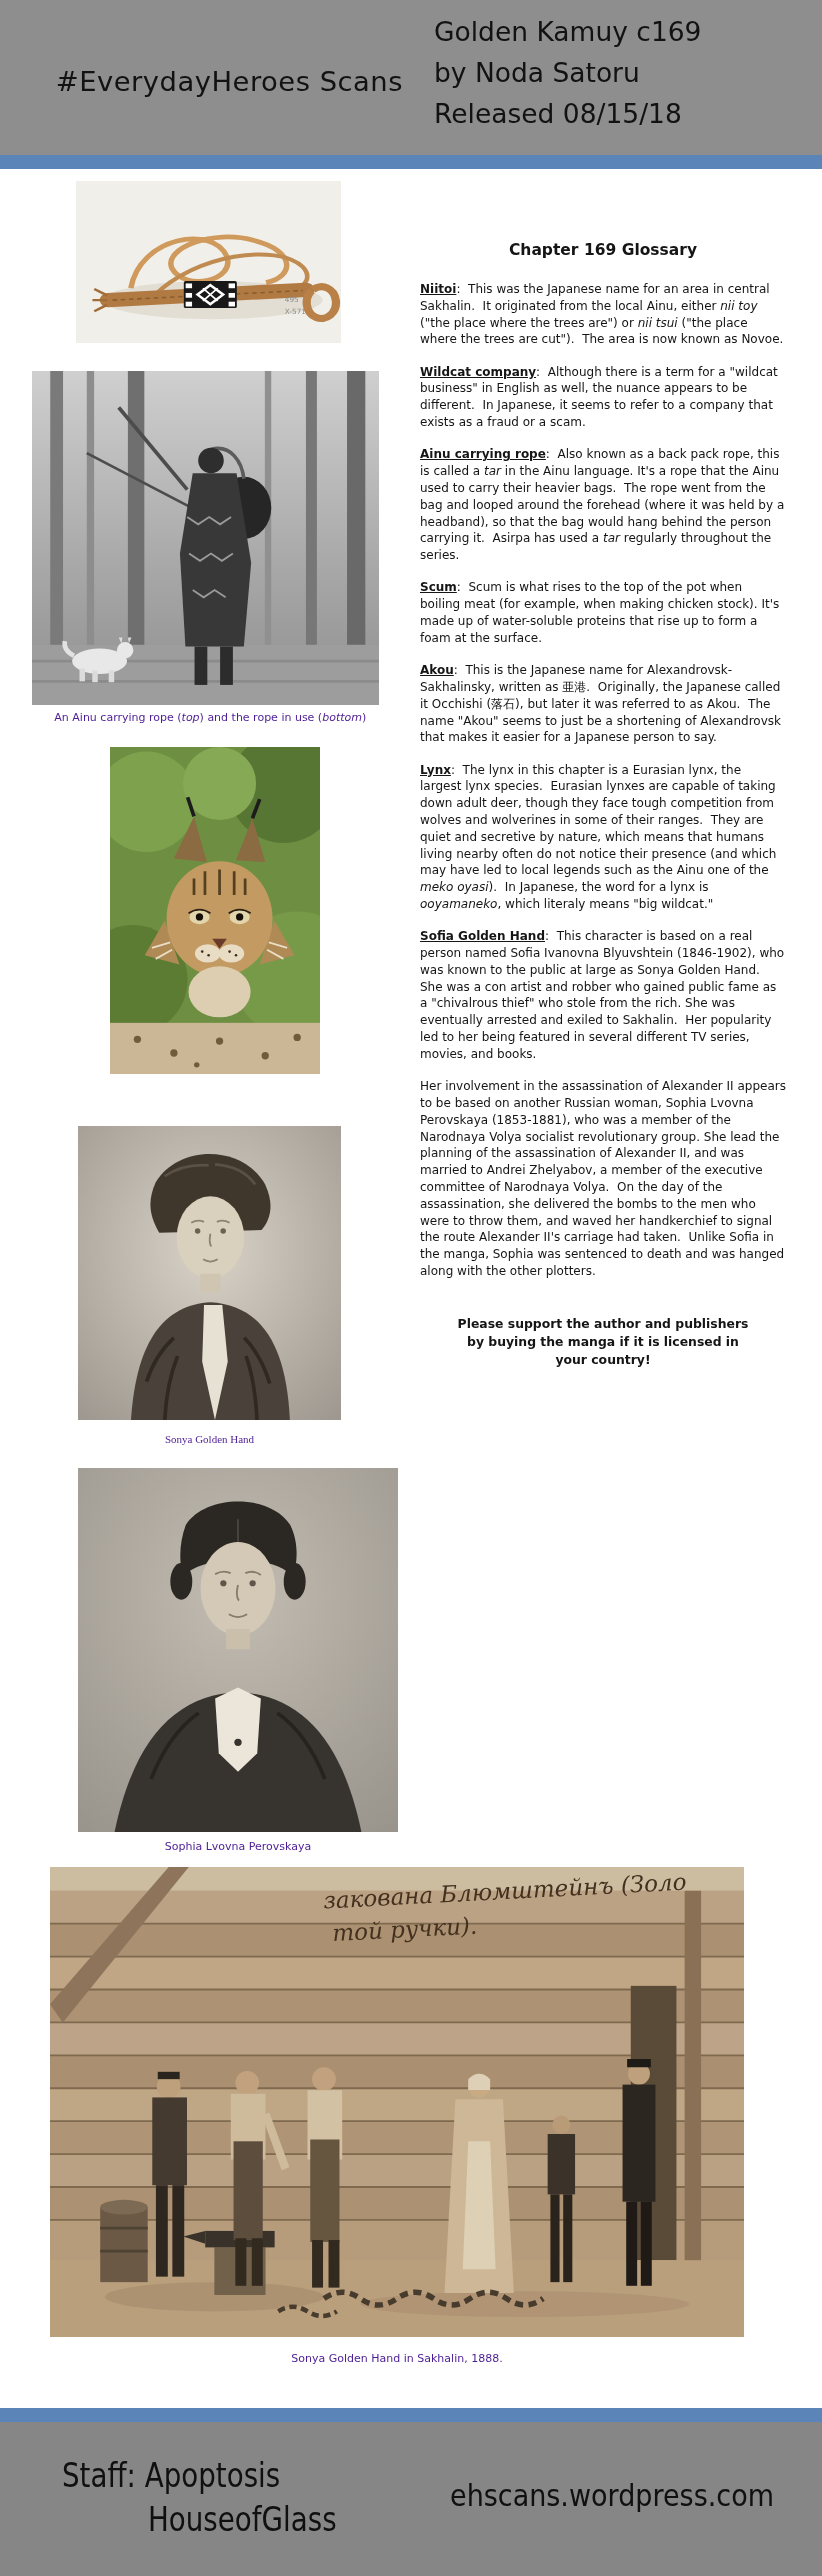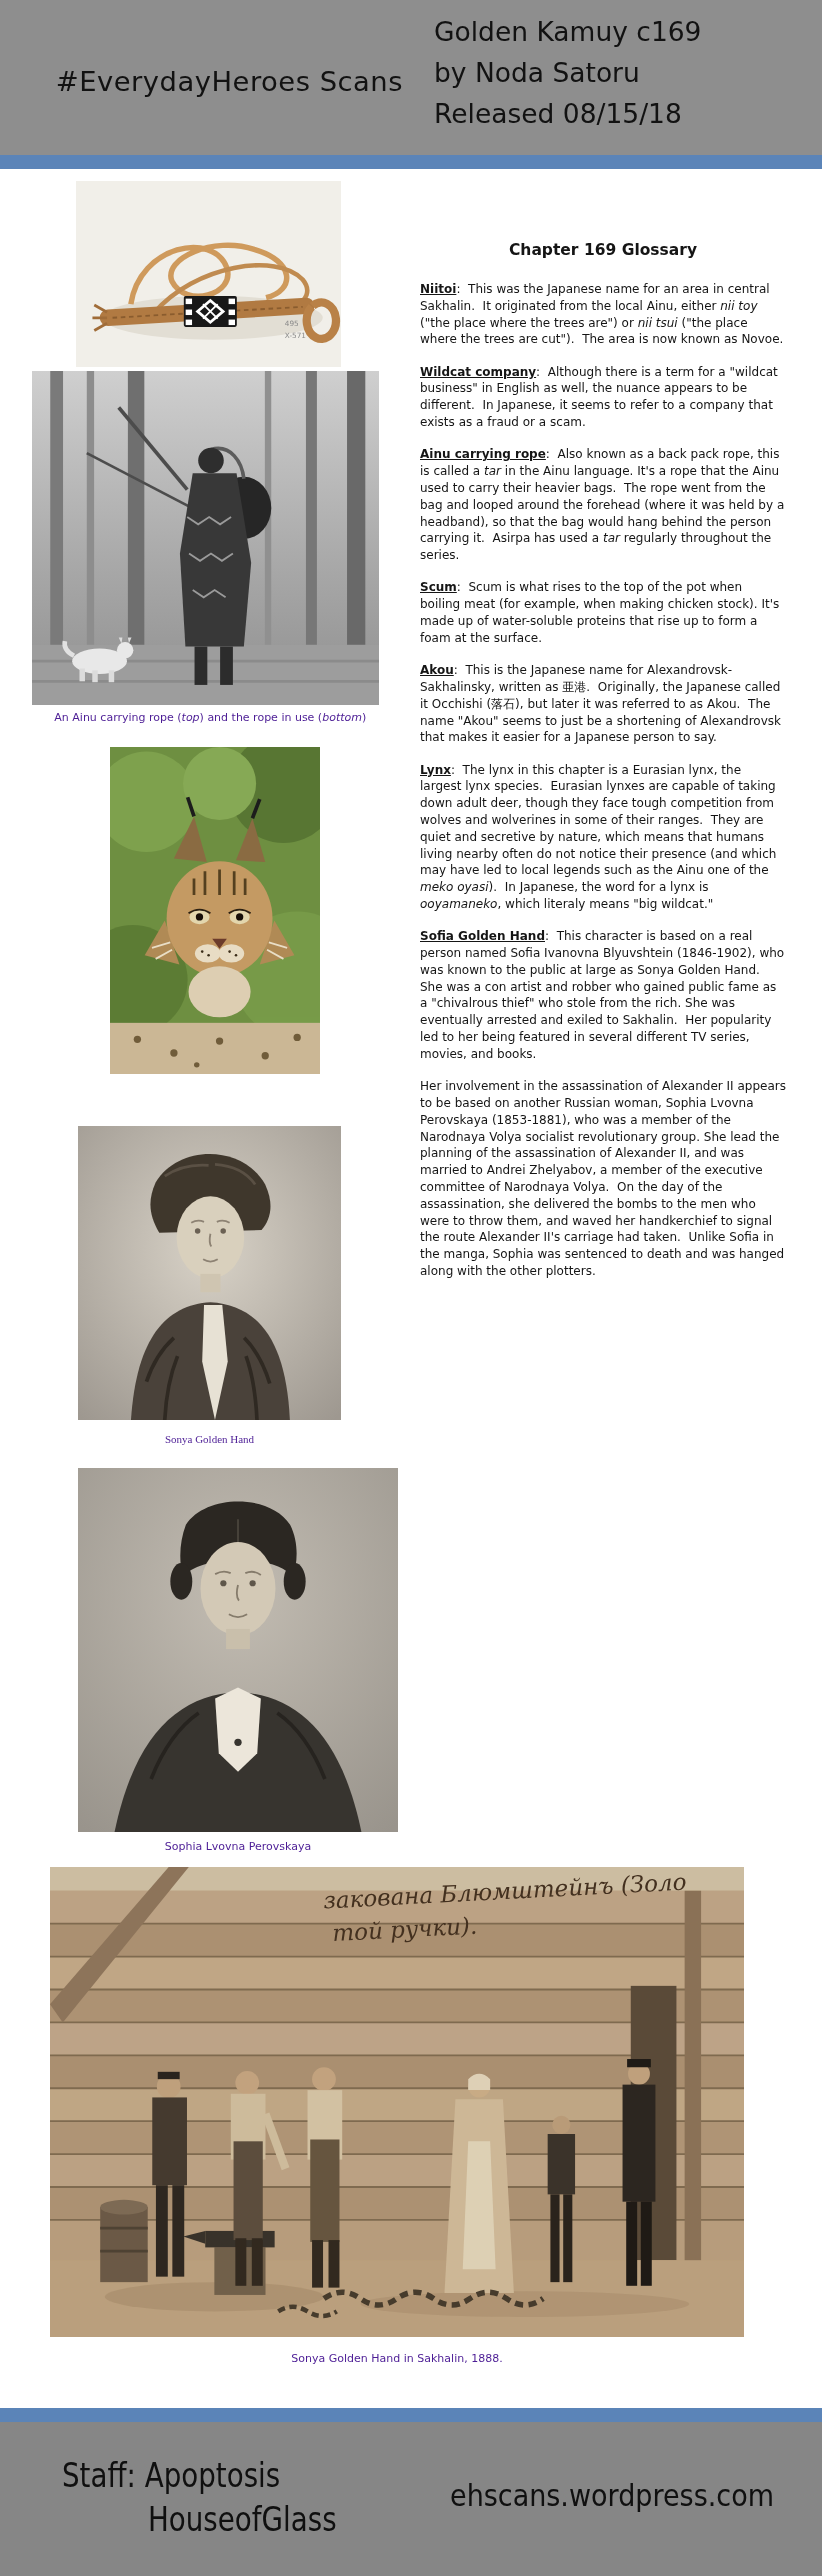--- a/index.html
+++ b/index.html
@@ -21,21 +21,21 @@
   .glossary{left:420px;top:210px;width:366px;margin-top:31px;}
   .glossary-title{text-align:center;font-size:15.5px;font-weight:600;margin-bottom:22px;}
   .entry{white-space:pre-wrap;font-size:12px;line-height:1.4;margin-bottom:15.5px;}
   .term{font-weight:bold;text-decoration:underline;}
   .it{font-style:italic;}
   .support-note{margin:35px auto 0;width:302px;text-align:center;font-weight:bold;font-size:12.4px;line-height:1.45;}
   
   figure{margin:0;padding:0;}
   .photo svg{display:block;width:100%;height:100%;}
   .caption{font-size:11px;text-align:center;color:#4c1d95;}
-  .photo-rope{left:76px;top:181px;width:265px;height:186px;}
+  .photo-rope{left:76px;top:181px;width:265px;height:162px;}
   .rope-label{position:absolute;right:35px;bottom:25.6px;font-size:7.3px;line-height:1.6;color:#8a8a8a;text-align:left;}
   .photo-ainu{left:32px;top:371px;width:347px;height:334px;}
   .caption-rope-pair{left:18.3px;top:711px;width:384px;}
   .photo-lynx{left:110px;top:747px;width:210px;height:327px;}
   .photo-sonya{left:78px;top:1126px;width:263px;height:294px;}
   .caption-sonya{left:78px;top:1433px;width:263px;font-family:Liberation Serif, serif;}
   .photo-perovskaya{left:78px;top:1468px;width:320px;height:364px;}
   .caption-perovskaya{left:78px;top:1840px;width:320px;}
   .photo-sakhalin{left:50px;top:1867px;width:694px;height:470px;}
   .overlay-handwriting{position:absolute;top:7.3px;left:274px;width:402px;transform:rotate(-3deg);
@@ -227,20 +227,21 @@
   <div id="glossary-entries">
       <div class="entry"><span class="term">Niitoi</span><span>:  This was the Japanese name for an area in central Sakhalin.  It originated from the local Ainu, either </span><span class="it">nii toy</span><span> ("the place where the trees are") or </span><span class="it">nii tsui</span><span> ("the place where the trees are cut").  The area is now known as Novoe.</span></div>
       <div class="entry"><span class="term">Wildcat company</span><span>:  Although there is a term for a "wildcat business" in English as well, the nuance appears to be different.  In Japanese, it seems to refer to a company that exists as a fraud or a scam.</span></div>
       <div class="entry"><span class="term">Ainu carrying rope</span><span>:  Also known as a back pack rope, this is called a </span><span class="it">tar</span><span> in the Ainu language. It's a rope that the Ainu used to carry their heavier bags.  The rope went from the bag and looped around the forehead (where it was held by a headband), so that the bag would hang behind the person carrying it.  Asirpa has used a </span><span class="it">tar</span><span> regularly throughout the series.</span></div>
       <div class="entry"><span class="term">Scum</span><span>:  Scum is what rises to the top of the pot when boiling meat (for example, when making chicken stock). It's made up of water-soluble proteins that rise up to form a foam at the surface.</span></div>
       <div class="entry"><span class="term">Akou</span><span>:  This is the Japanese name for Alexandrovsk-Sakhalinsky, written as 亜港.  Originally, the Japanese called it Occhishi (落石), but later it was referred to as Akou.  The name "Akou" seems to just be a shortening of Alexandrovsk that makes it easier for a Japanese person to say.</span></div>
       <div class="entry"><span class="term">Lynx</span><span>:  The lynx in this chapter is a Eurasian lynx, the largest lynx species.  Eurasian lynxes are capable of taking down adult deer, though they face tough competition from wolves and wolverines in some of their ranges.  They are quiet and secretive by nature, which means that humans living nearby often do not notice their presence (and which may have led to local legends such as the Ainu one of the </span><span class="it">meko oyasi</span><span>).  In Japanese, the word for a lynx is </span><span class="it">ooyamaneko</span><span>, which literaly means "big wildcat."</span></div>
       <div class="entry"><span class="term">Sofia Golden Hand</span><span>:  This character is based on a real person named Sofia Ivanovna Blyuvshtein (1846-1902), who was known to the public at large as Sonya Golden Hand.  She was a con artist and robber who gained public fame as a "chivalrous thief" who stole from the rich. She was eventually arrested and exiled to Sakhalin.  Her popularity led to her being featured in several different TV series, movies, and books.</span></div>
       <div class="entry"><span>Her involvement in the assassination of Alexander II appears to be based on another Russian woman, Sophia Lvovna Perovskaya (1853-1881), who was a member of the Narodnaya Volya socialist revolutionary group. She lead the planning of the assassination of Alexander II, and was married to Andrei Zhelyabov, a member of the executive committee of Narodnaya Volya.  On the day of the assassination, she delivered the bombs to the men who were to throw them, and waved her handkerchief to signal the route Alexander II's carriage had taken.  Unlike Sofia in the manga, Sophia was sentenced to death and was hanged along with the other plotters.</span></div>
     </div>
+  <div class="support-note">Please support the author and publishers by buying the manga if it is licensed in your country!</div>
 </div>
 
 <figure class="abs photo photo-sakhalin">
   <svg viewBox="0 0 760 514" preserveAspectRatio="none">
     <rect width="760" height="514" fill="#b59a76"></rect>
     <rect x="0" y="0" width="760" height="26" fill="#ccbda1"></rect>
     <g>
       <rect x="0" y="26" width="760" height="36" fill="#bca284"></rect>
       <rect x="0" y="62" width="760" height="36" fill="#ab9071"></rect>
       <rect x="0" y="98" width="760" height="36" fill="#c0a685"></rect>

